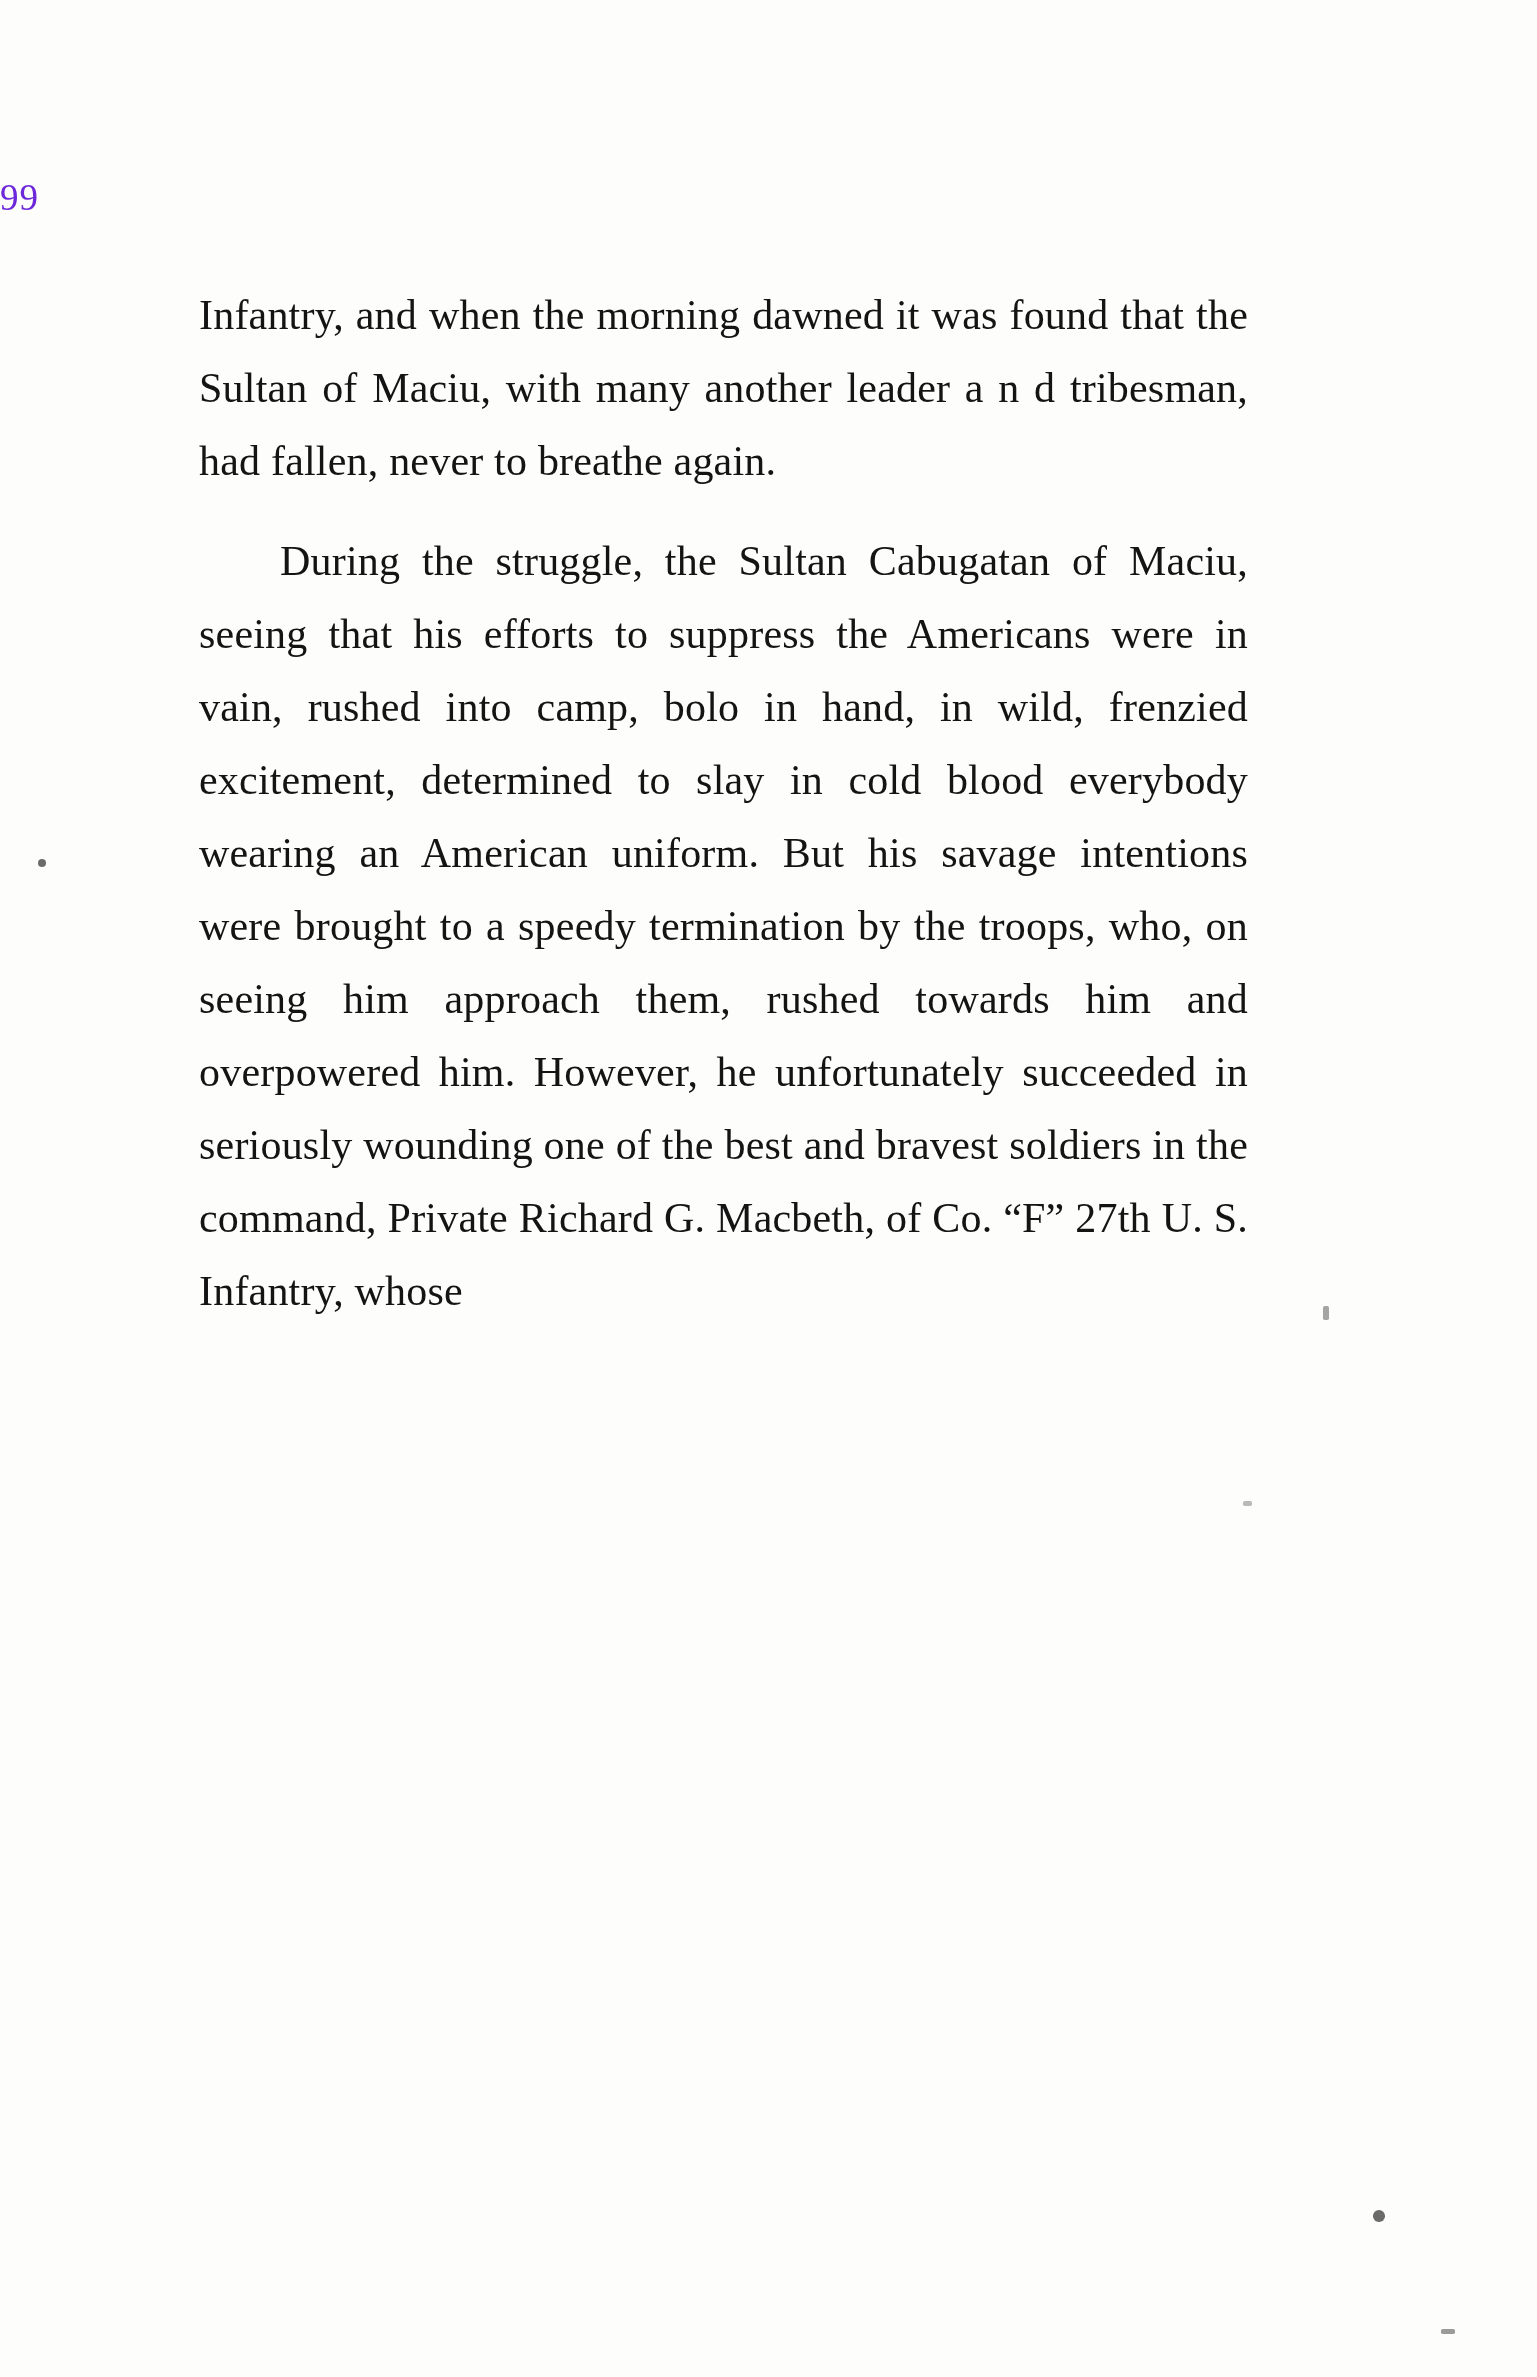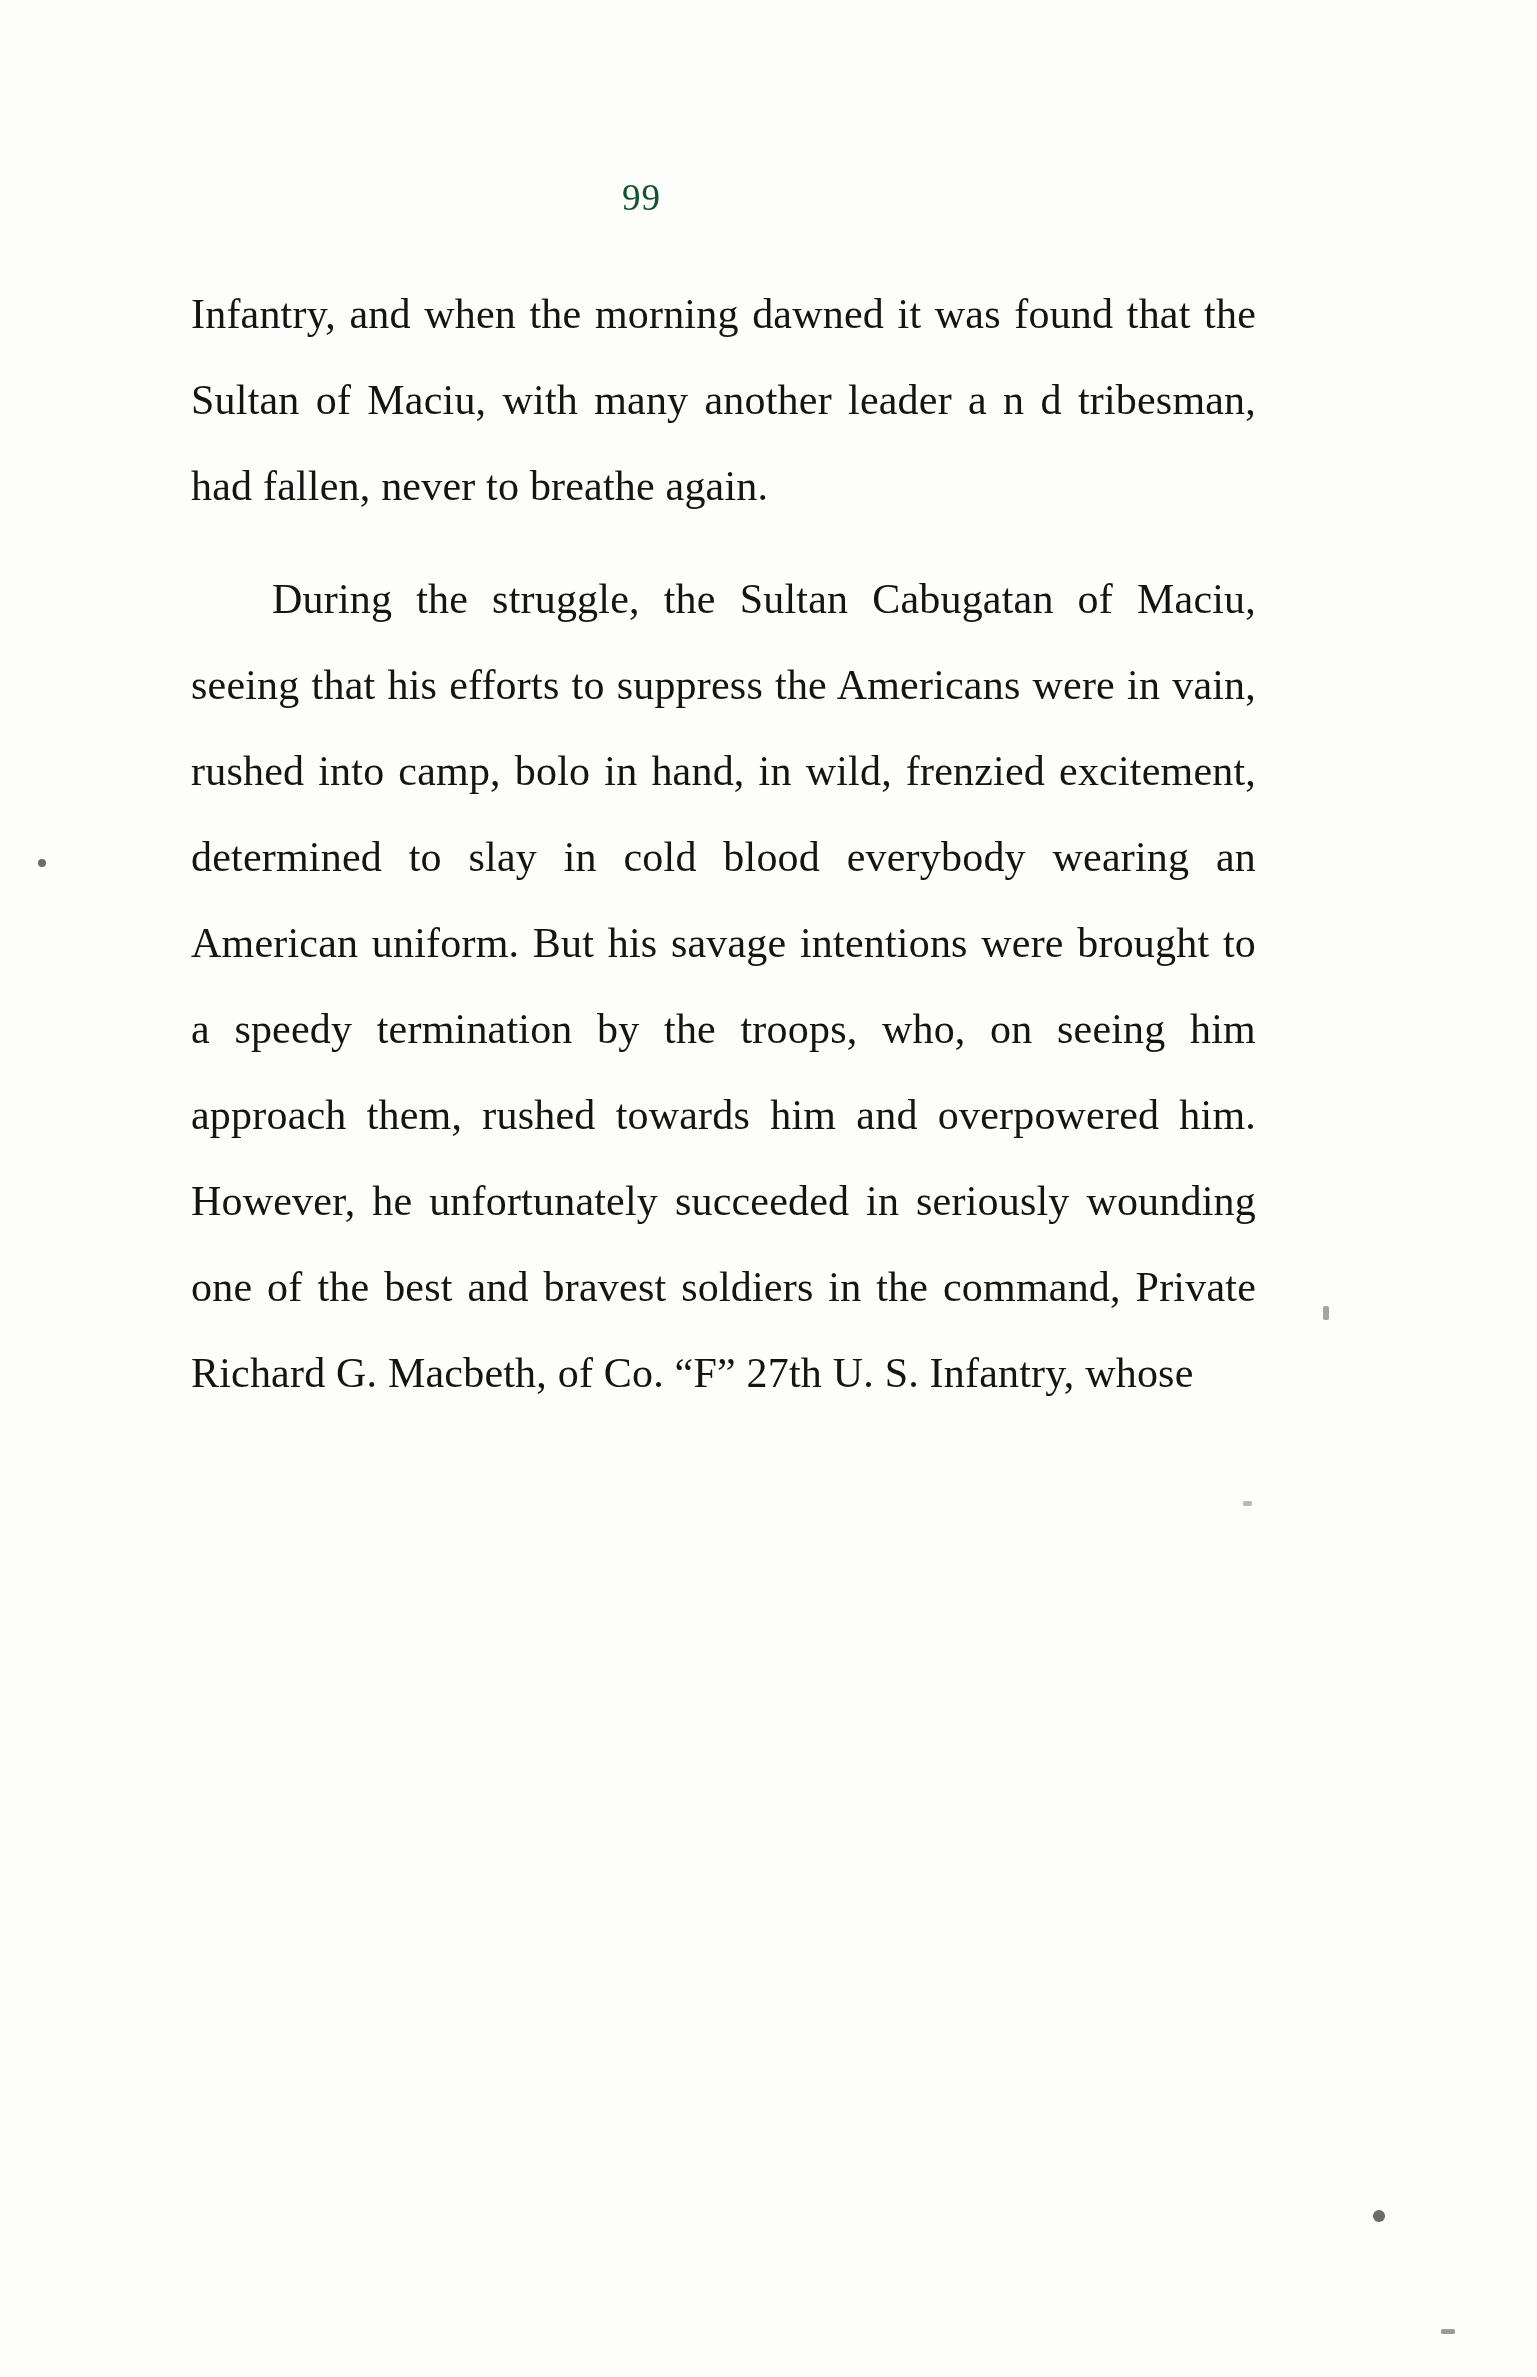--- a/index.html
+++ b/index.html
@@ -21,35 +21,34 @@
     width: 1537px;
     height: 2377px;
     background: #fdfdfb;
     overflow: hidden;
   }
   .page-number {
     position: absolute;
     top: 176px;
     left: 0;
     width: 1283px;
-    text-align: center;
     font-size: 37px;
     letter-spacing: 0.9px;
-    color: #14532d;
+    color: #6d28d9;
   }
   .text-block {
     position: absolute;
     left: 191px;
     top: 271px;
     width: 1065px;
   }
   .para {
-    margin: 0;
+    margin: 8px;
     font-size: 42px;
-    line-height: 86px;
+    line-height: 73px;
     text-align: justify;
     text-justify: inter-word;
     color: #141414;
     letter-spacing: 0.2px;
   }
   .para + .para {
     margin-top: 27px;
     font-family: Liberation Serif, serif;
   }
   .para.indent {

